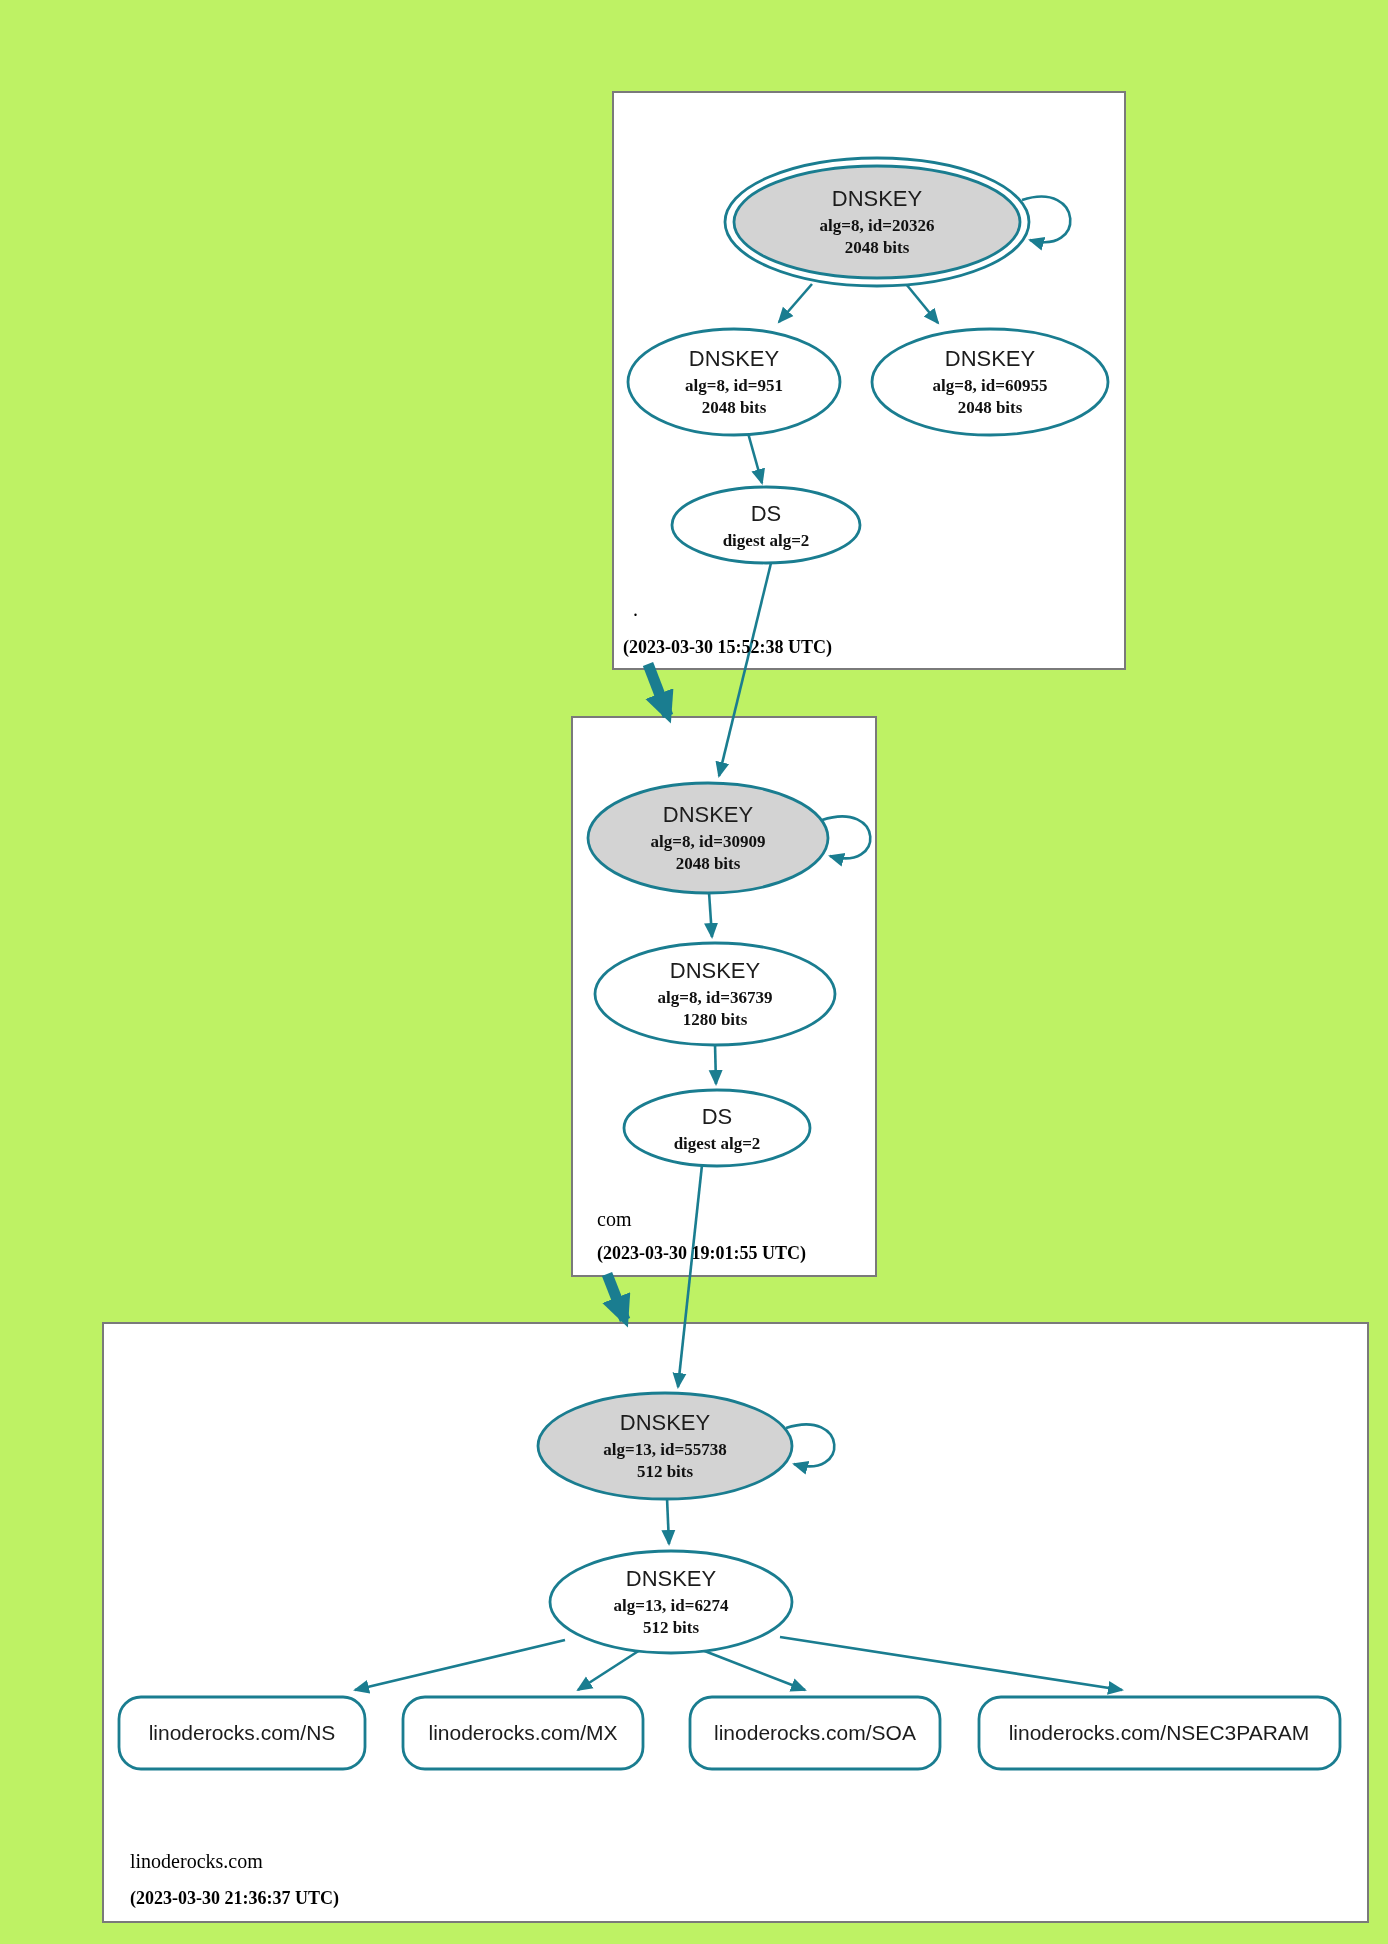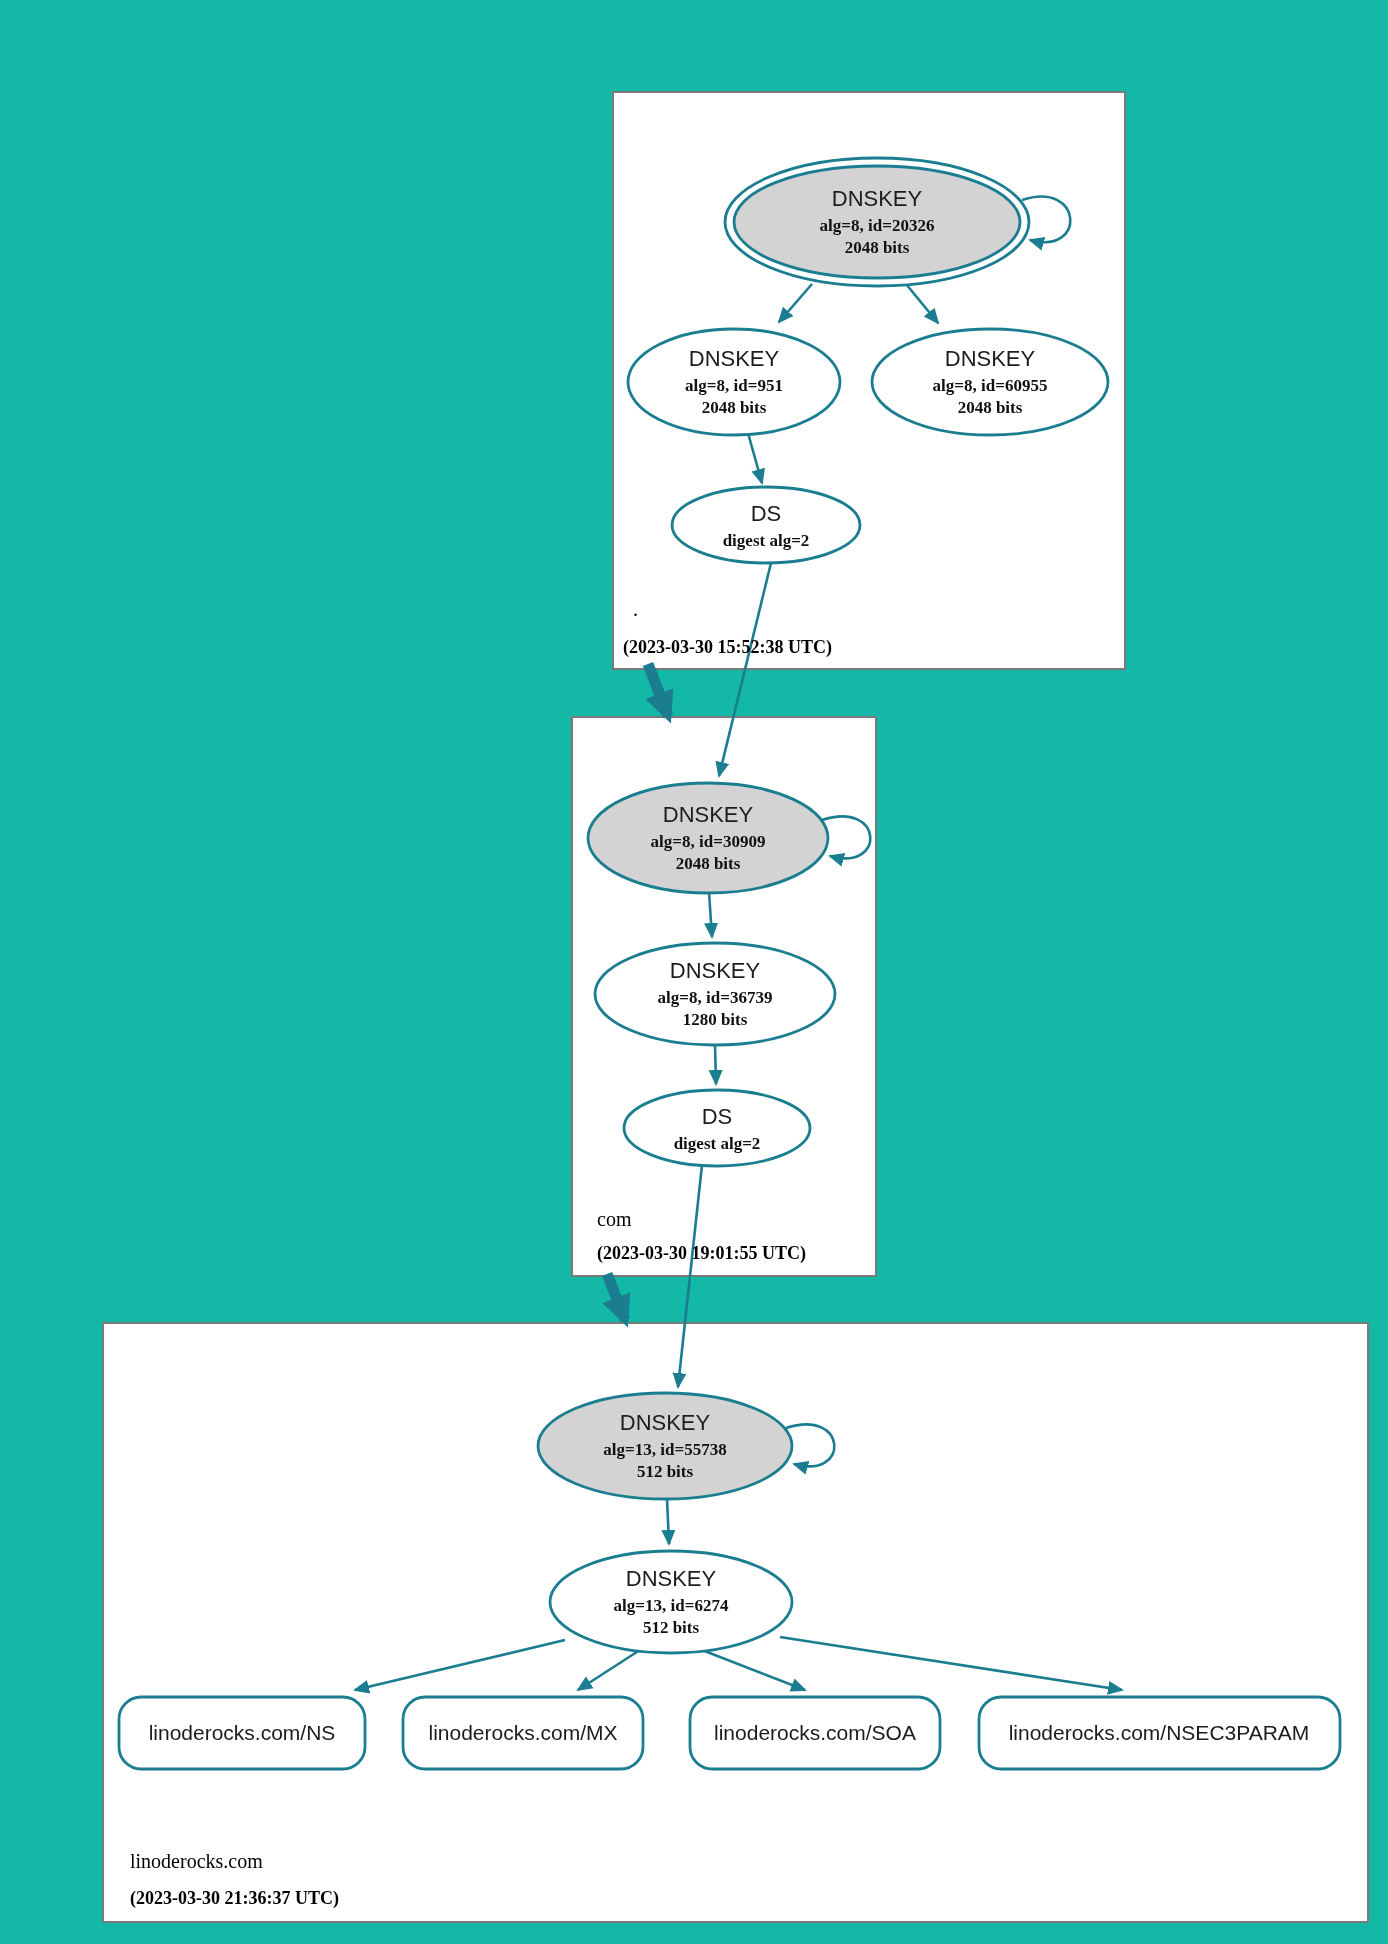--- a/index.html
+++ b/index.html
@@ -1,16 +1,16 @@
 <!DOCTYPE html>
 <html><head>
 <meta charset="utf-8">
 <style>
   html,body{margin:0;padding:0;background:#ffffff;}
-  .stage{position:relative;width:1388px;height:1944px;background:#14b8a6;font-family:"Liberation Sans",sans-serif;}
+  .stage{position:relative;width:1388px;height:1944px;background:#bef264;font-family:"Liberation Sans",sans-serif;}
   svg{display:block;}
   text{fill:#141414;}
   .node-title{font-family:"Liberation Sans",sans-serif;font-size:22px;fill:#1c1c1c;}
   .node-detail{font-family:"Liberation Serif",serif;font-weight:bold;font-size:17px;fill:#111;}
   .rrset-label{font-family:"Liberation Sans",sans-serif;font-size:21px;fill:#1c1c1c;}
   .zone-name{font-family:"Liberation Serif",serif;font-size:20px;fill:#000;}
   .zone-ts{font-family:"Liberation Serif",serif;font-weight:600;font-size:18px;fill:#000;}
   .edge{fill:none;stroke:#1a7d90;stroke-width:2.6;}
   .edge-thick{fill:none;stroke:#1a7d90;stroke-width:11;}
   .zone-box{fill:#ffffff;stroke:#7a7a7a;stroke-width:2;}

